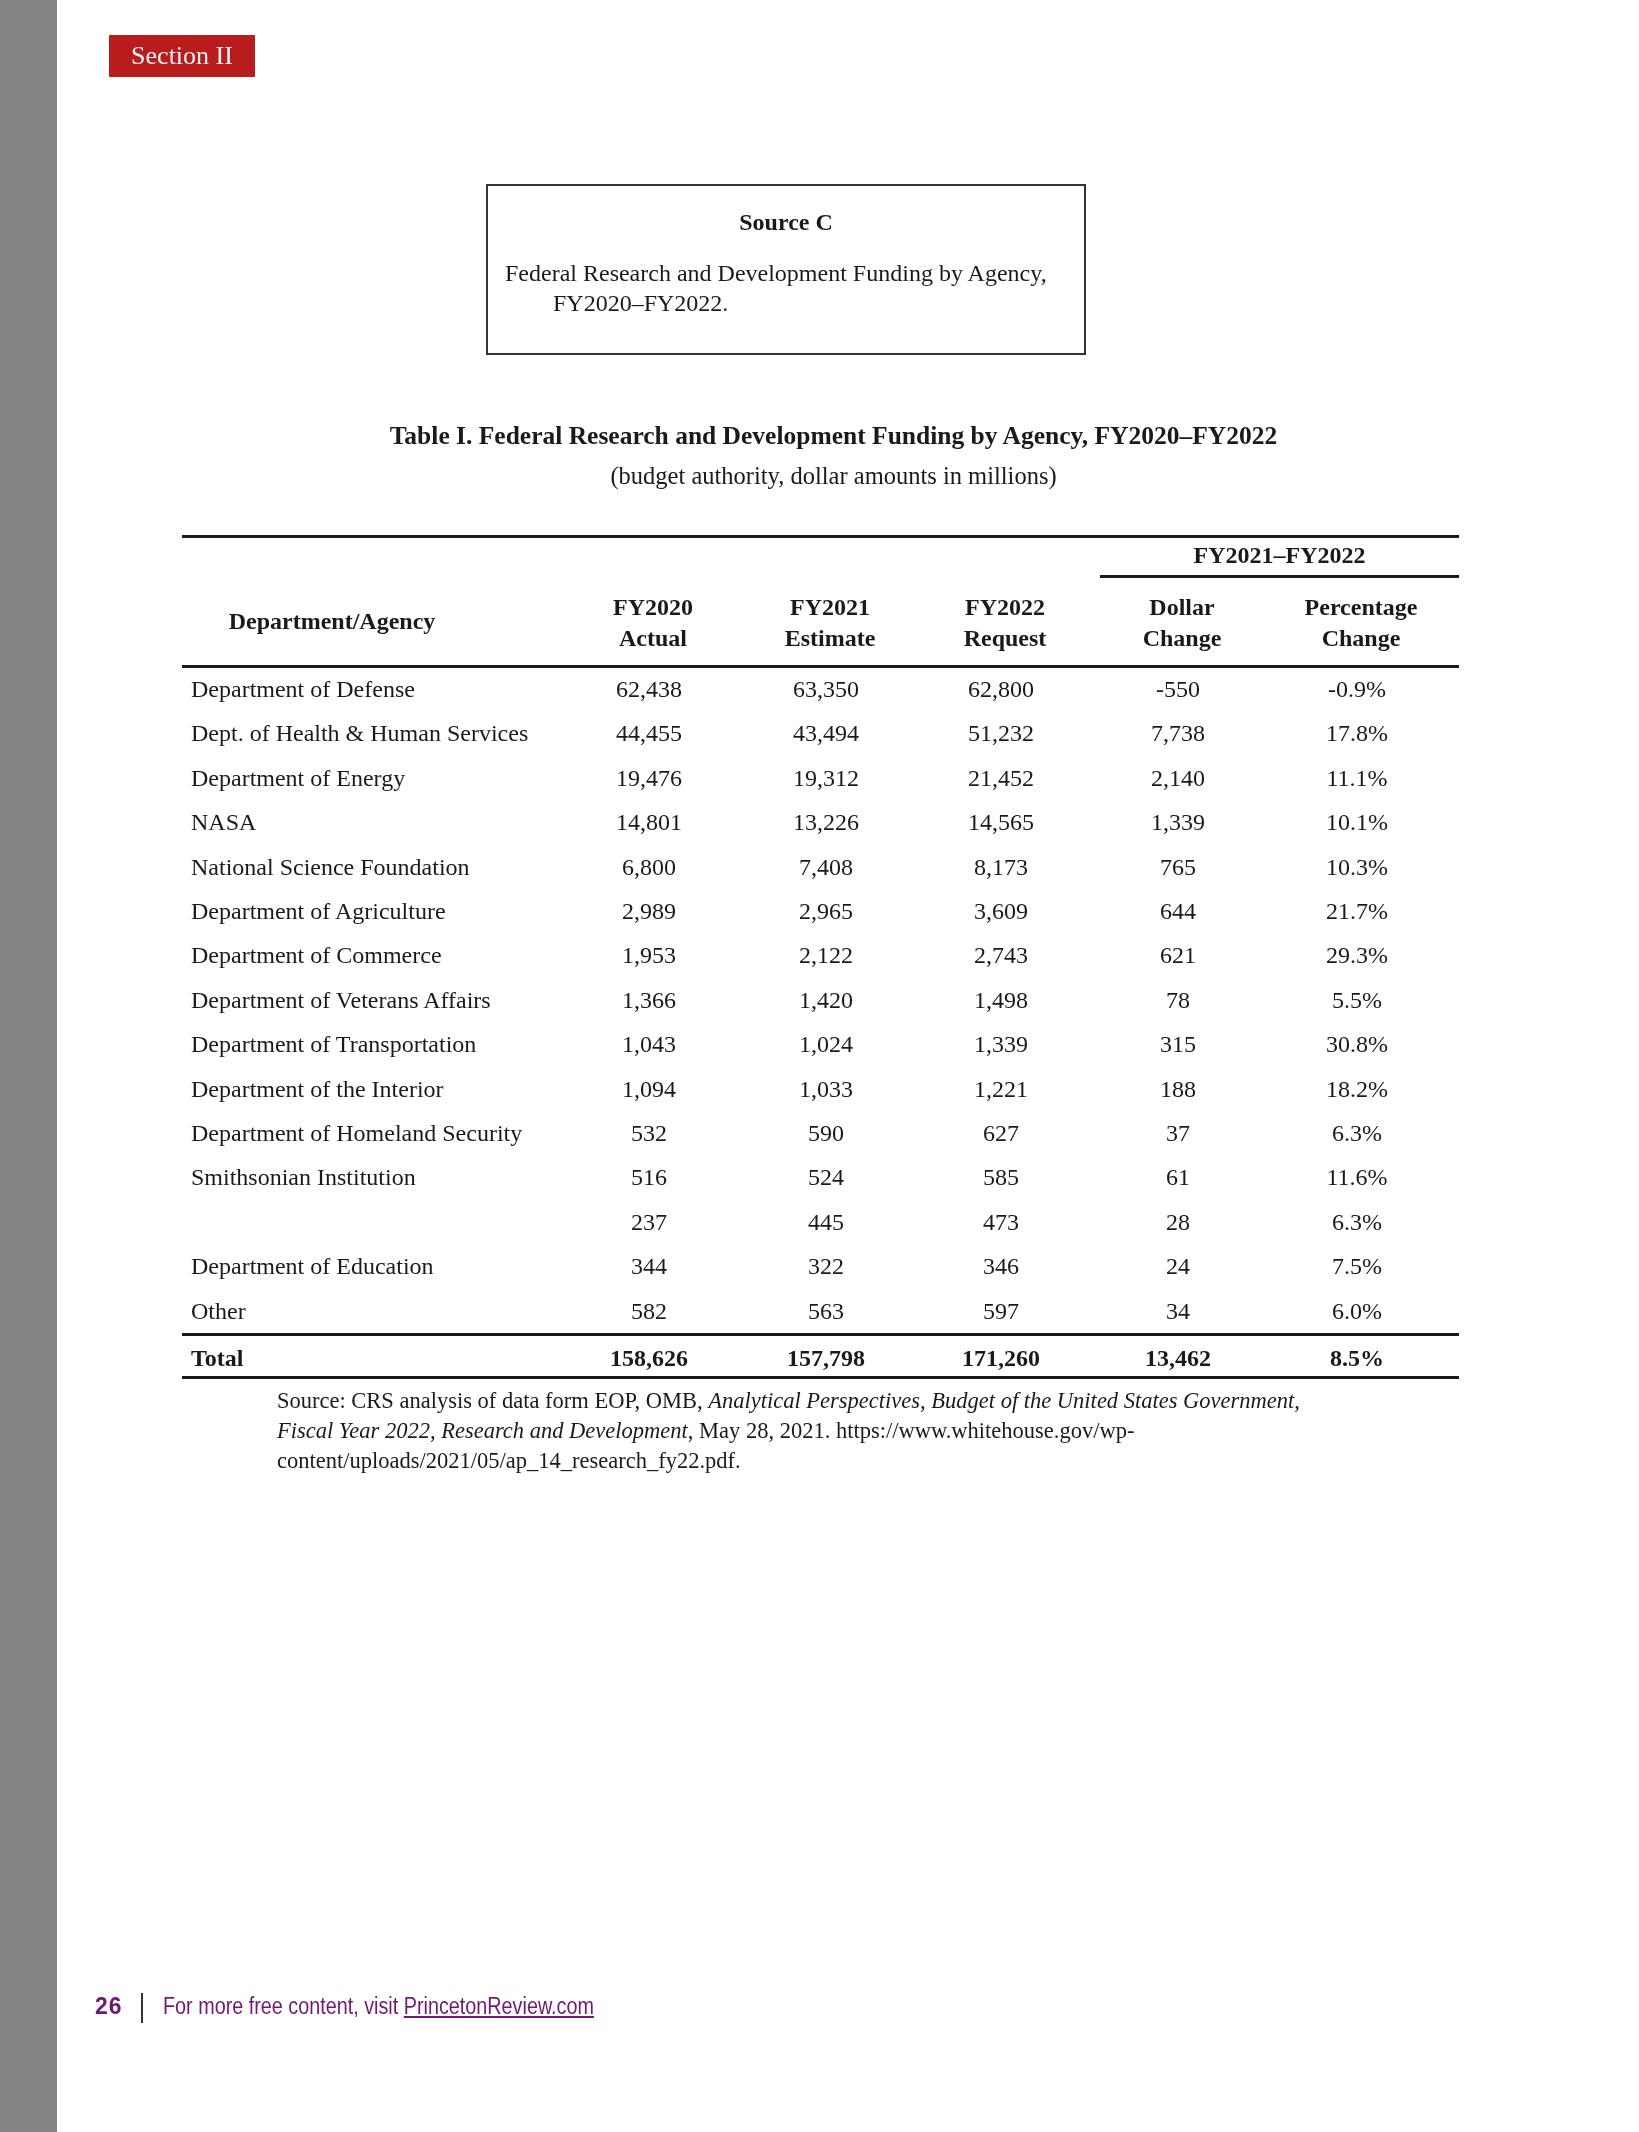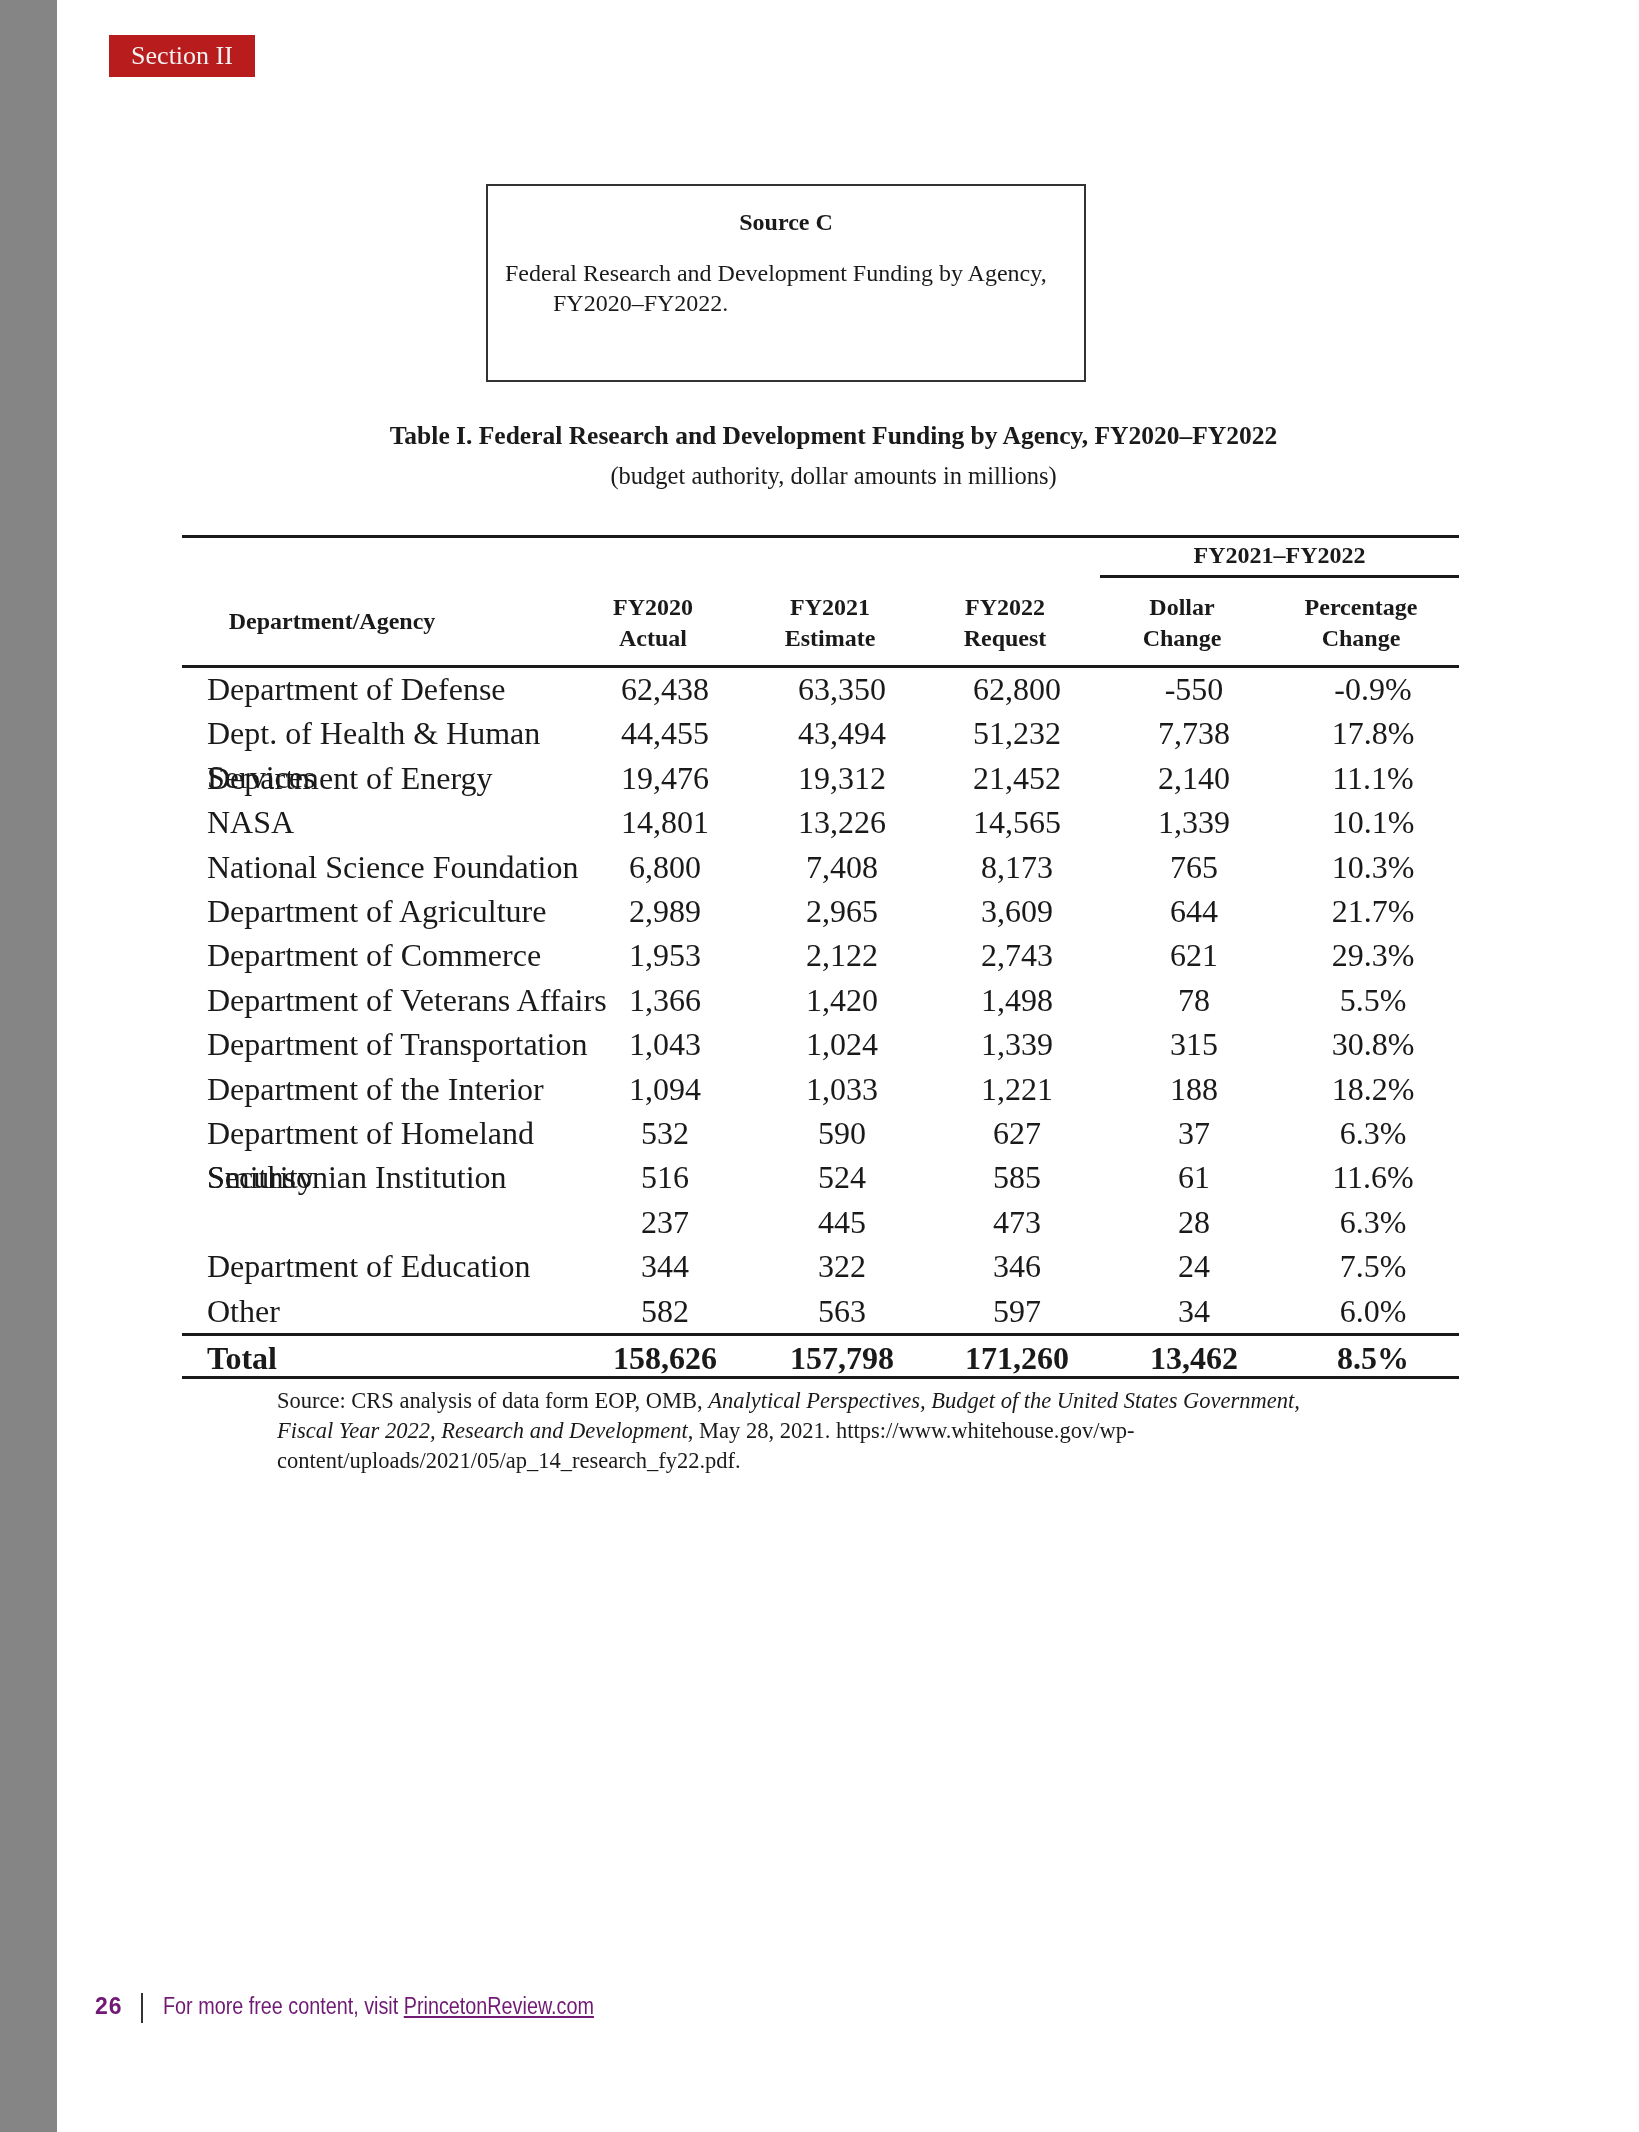--- a/index.html
+++ b/index.html
@@ -8,21 +8,21 @@
     background: #ffffff; color: #1a1a1a;
     font-family: "Liberation Serif", "DejaVu Serif", serif;
   }
   .side-band { position: absolute; left: 0; top: 0; width: 57px; height: 2132px; background: #858585; }
   .section-badge {
     position: absolute; left: 109px; top: 35px; width: 146px; height: 42px;
     background: #b91c1c; color: #f2f2f2; font-size: 26px; line-height: 42px; text-align: center;
     box-sizing: border-box;
   }
   .source-box {
-    position: absolute; left: 486px; top: 184px; width: 600px; height: 198px;
+    position: absolute; left: 486px; top: 184px; width: 600px; height: 171px;
     border: 2px solid #333; box-sizing: border-box;
   }
   .source-box .title { position: absolute; left: 0; right: 0; top: 23px; text-align: center; font-weight: bold; font-size: 24px; }
   .source-box .desc { position: absolute; left: 17px; top: 72px; width: 560px; font-size: 24px; line-height: 30px; padding-left: 48px; text-indent: -48px; }
 
   .table-title { position: absolute; left: 0; width: 1639px; top: 421px; text-align: center; font-weight: bold; font-size: 25.5px; }
   .table-title span { position: relative; left: 14px; }
   .table-subtitle { position: absolute; left: 0; width: 1639px; top: 462px; text-align: center; font-size: 24.5px; }
   .table-subtitle span { position: relative; left: 14px; }
 
@@ -31,21 +31,21 @@
   .rule.sub { left: 1100px; width: 359px; top: 575px; }
   .rule.head { left: 182px; width: 1277px; top: 665px; }
   .rule.total-top { left: 182px; width: 1277px; top: 1333px; }
   .rule.bottom { left: 182px; width: 1277px; top: 1376px; }
 
   .hcell { position: absolute; font-weight: bold; font-size: 24px; line-height: 31px; text-align: center; }
   .group-head { left: 1100px; width: 359px; top: 540px; }
   .h-dept { left: 182px; width: 300px; top: 606px; }
   .h-col { top: 592px; width: 160px; }
 
-  .row { position: absolute; left: 194px; width: 1277px; height: 44px; font-size: 32px; line-height: 44px; }
+  .row { position: absolute; left: 178px; width: 1277px; height: 44px; font-size: 24px; line-height: 44px; }
   .row .cell { position: absolute; top: 0; text-align: center; width: 160px; }
   .row .name { left: 13px; text-align: left; width: 400px; }
   .row.total { font-weight: bold; }
 
   .c1 { left: 573px; } .c2 { left: 750px; } .c3 { left: 925px; } .c4 { left: 1102px; } .c5 { left: 1281px; }
   .row .c1 { left: 391px; } .row .c2 { left: 568px; } .row .c3 { left: 743px; } .row .c4 { left: 920px; } .row .c5 { left: 1099px; }
 
   .source-note { position: absolute; left: 277px; top: 1386px; width: 1080px; font-size: 22.5px; line-height: 30px; }
   .source-note i { font-style: italic; }
 

